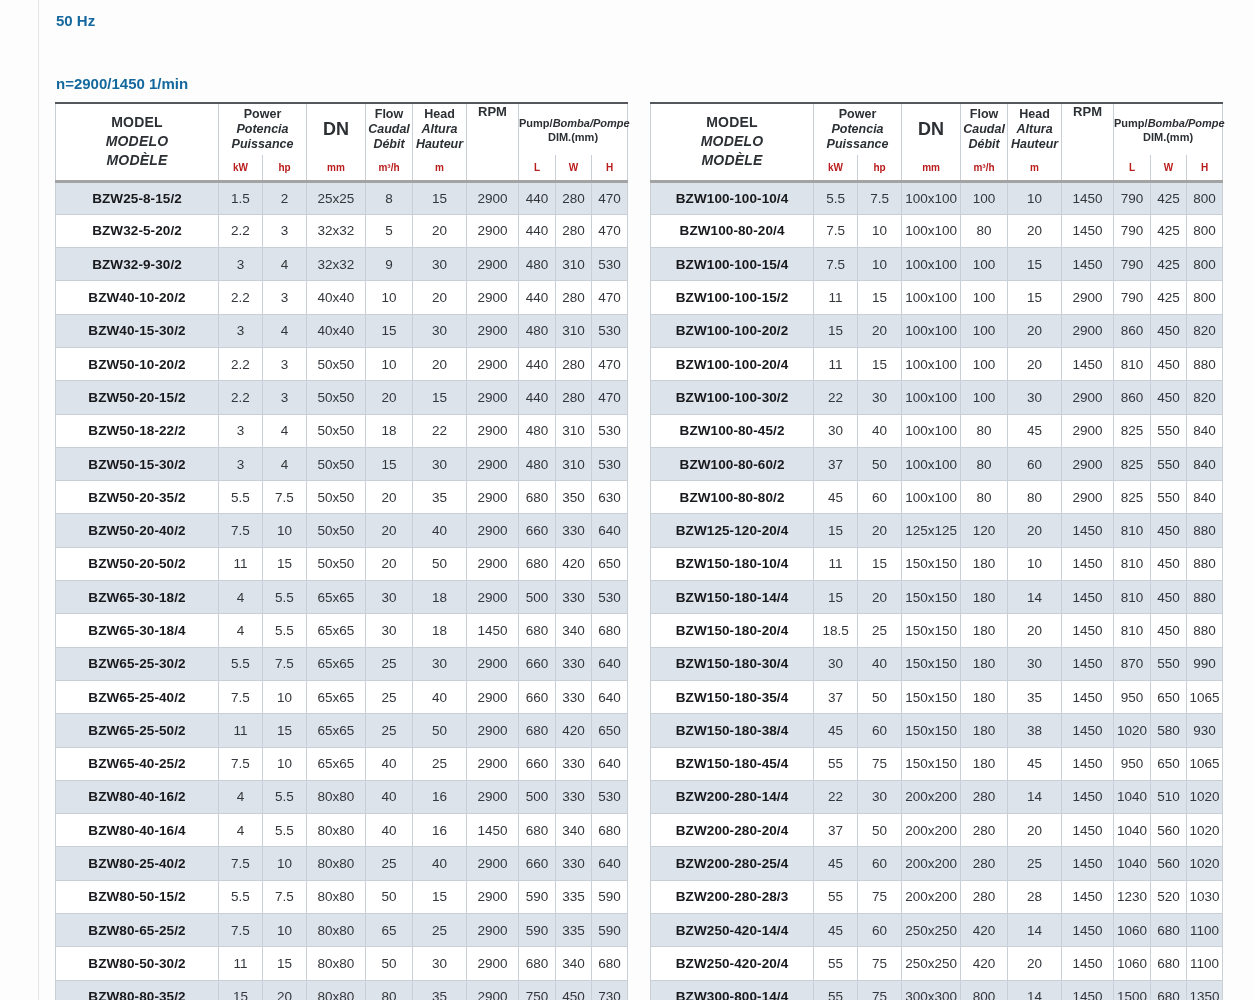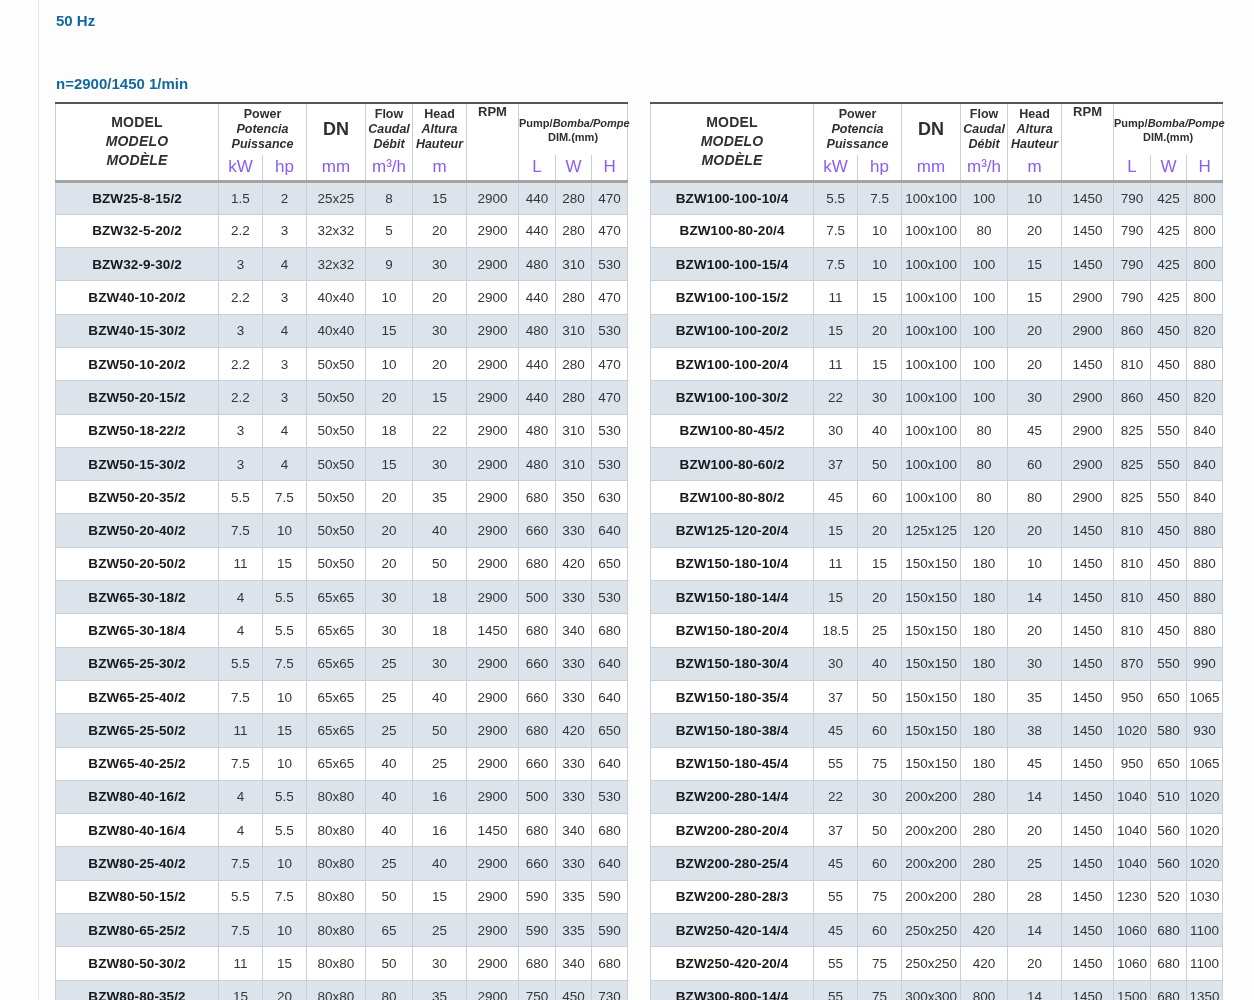--- a/index.html
+++ b/index.html
@@ -26,21 +26,21 @@
   thead tr.names { height:52px; }
   thead tr.units { height:26px; }
   thead tr.units th, thead th.span2 { border-bottom:3px solid #a3a3a3; }
 
   th .ln { display:block; line-height:15px; font-size:12.5px; }
   th .it { font-style:italic; }
   th.model-h .ln { font-size:14px; line-height:19px; letter-spacing:.2px; }
   th.rpm-h { vertical-align:top; font-size:13px; }
   th.dn-h { font-size:18px; }
   th.dim-h .ln { font-size:11px; line-height:14px; }
-  tr.units th { font-size:17px; font-weight:normal; color:#8b5cf6; }
+  tr.units th { font-size:10px; font-weight:bold; color:#b91c1c; }
 
   tbody td { height:33.3px; text-align:center; font-size:13.5px; color:#33373b;
              border:1px solid #c9cfd6; border-top:1px solid #ced3d9; }
   tbody tr:nth-child(odd) td { background:#dde3ea; }
   tbody tr:nth-child(even) td { background:#ffffff; }
   tbody tr:last-child td { border-bottom:1.5px solid #94999e; }
   tbody td.model { font-weight:bold; color:#17191c; letter-spacing:.1px;margin-top:28px; }
 </style>
 </head>
 <body>

